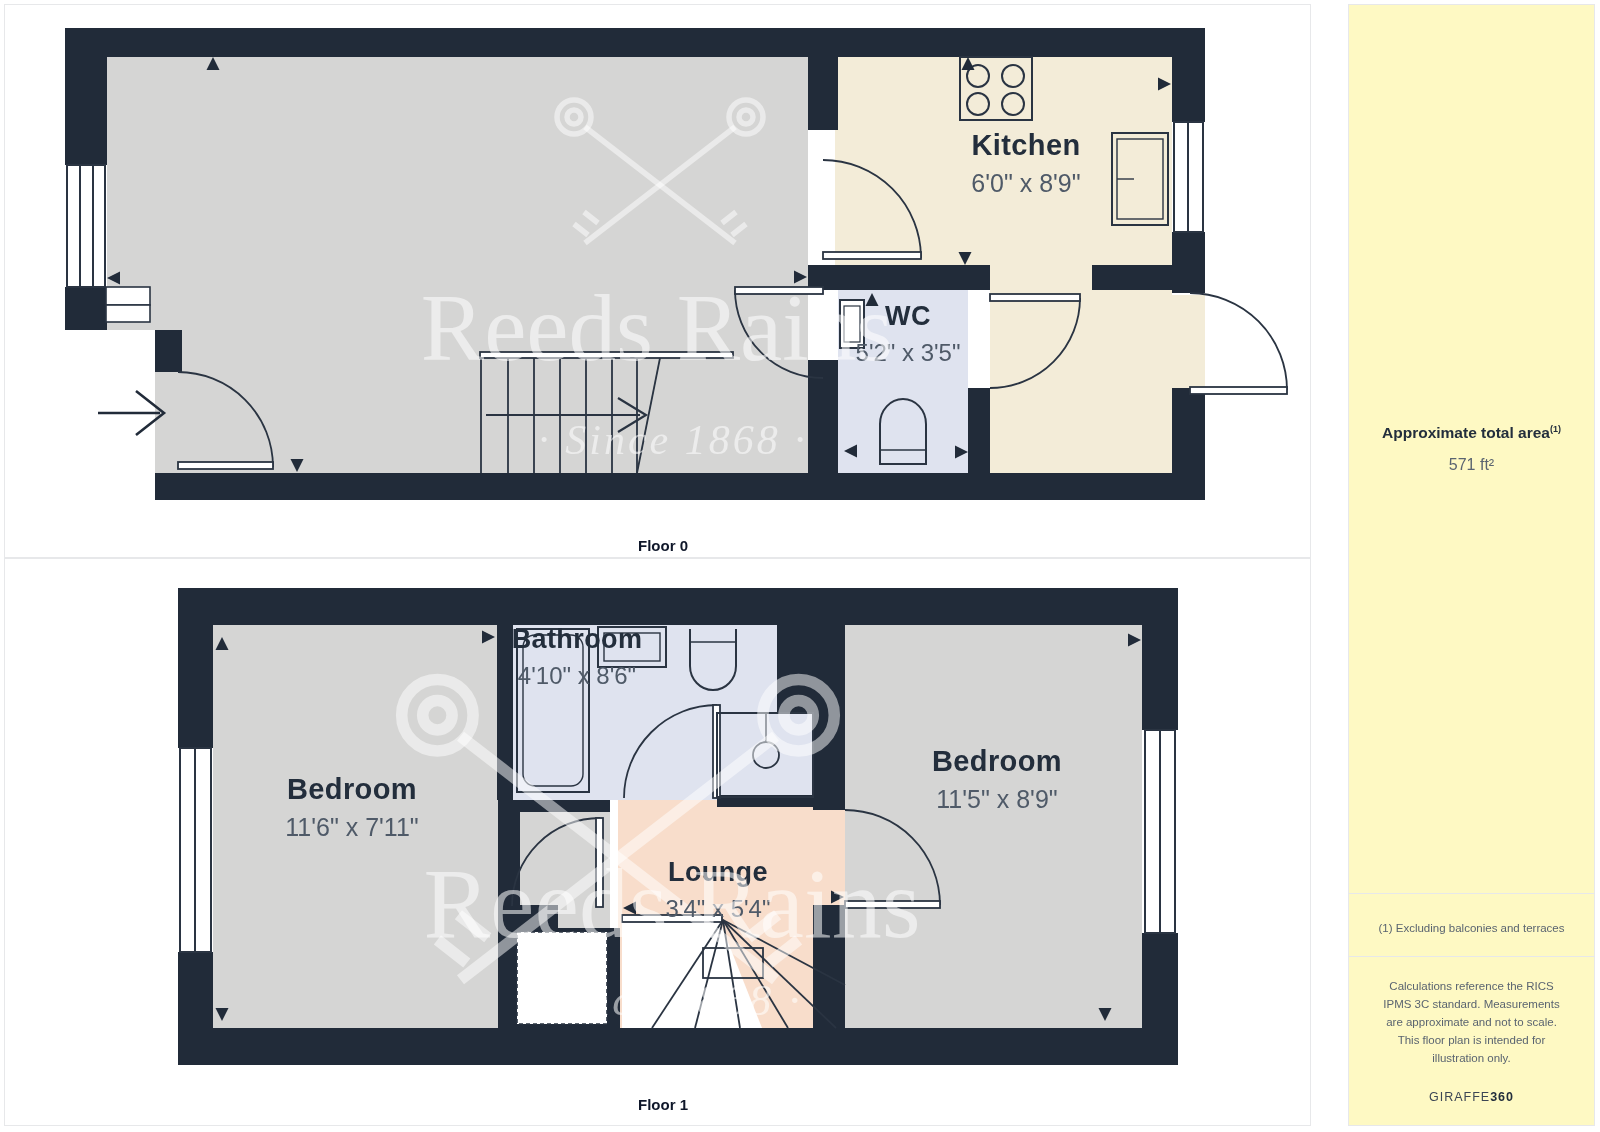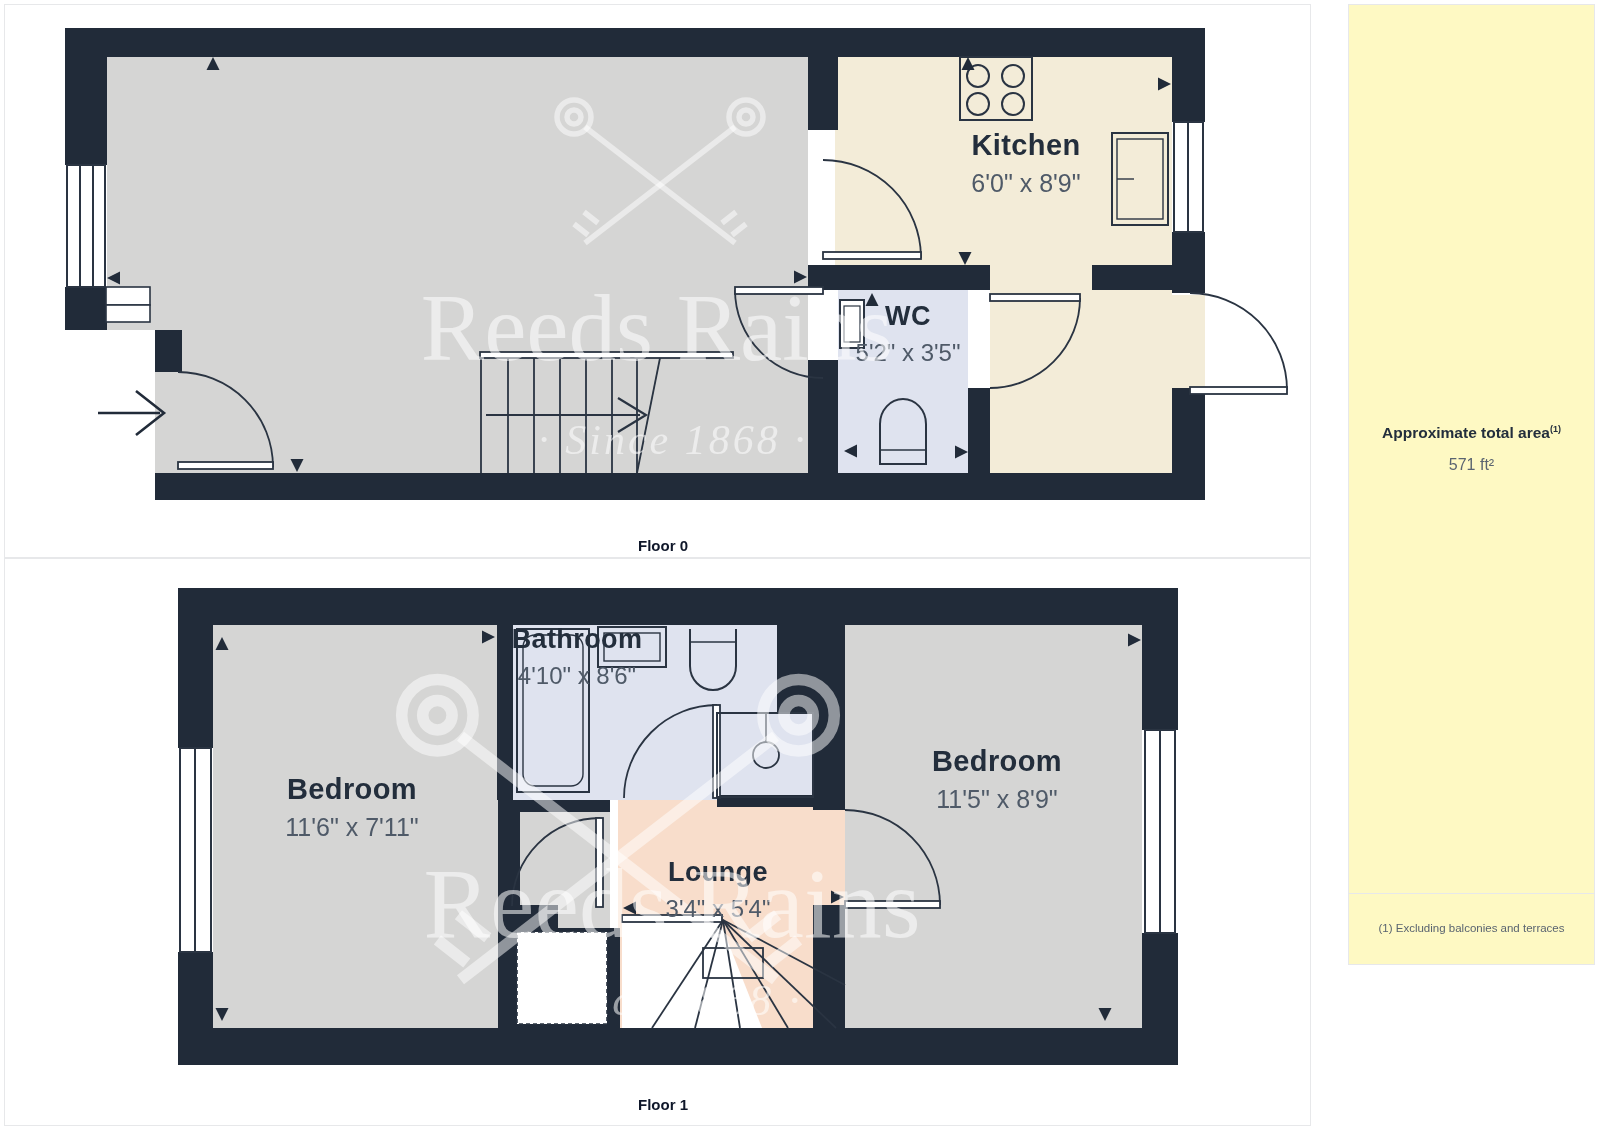--- a/index.html
+++ b/index.html
@@ -318,14 +318,20 @@
 
   <div class="sbox" style="top:4px;height:890px;">
     <div class="sb-title">
       <span>Approximate total area</span><span class="sb-sup">(1)</span>
     </div>
     <div class="sb-value">571 ft²</div>
   </div>
   <div class="sbox" style="top:893px;height:72px;">
     <div class="sb-note">(1) Excluding balconies and terraces</div>
   </div>
+  <div class="sbox" style="top:956px;height:170px;">
+    <div class="sb-note">Calculations reference the RICS IPMS 3C standard. Measurements are approximate and not to scale. This floor plan is intended for illustration only.</div>
+    <div class="sb-brand">
+      <span>GIRAFFE</span><b>360</b>
+    </div>
+  </div>
 
 </div>
 
 </body></html>

